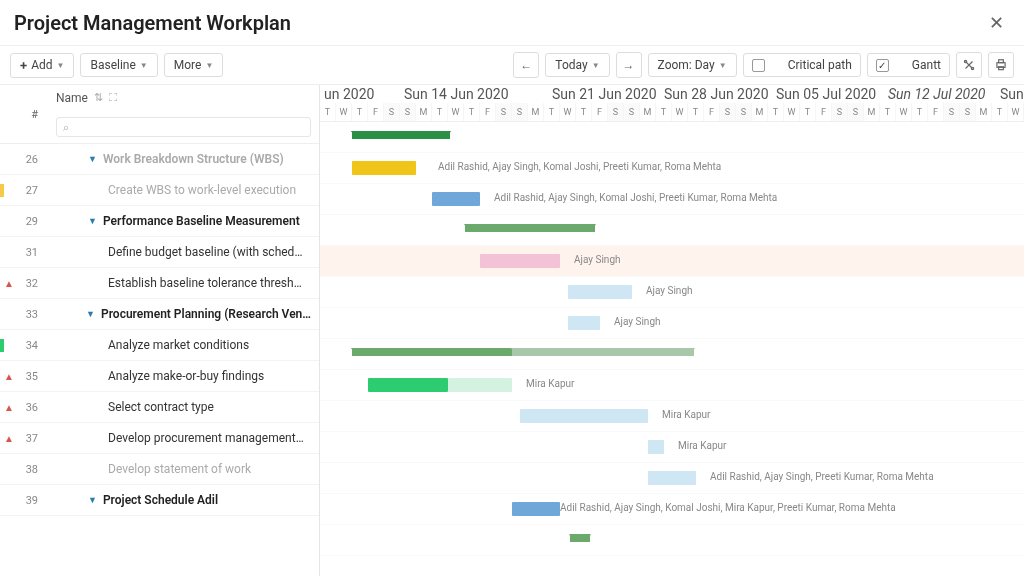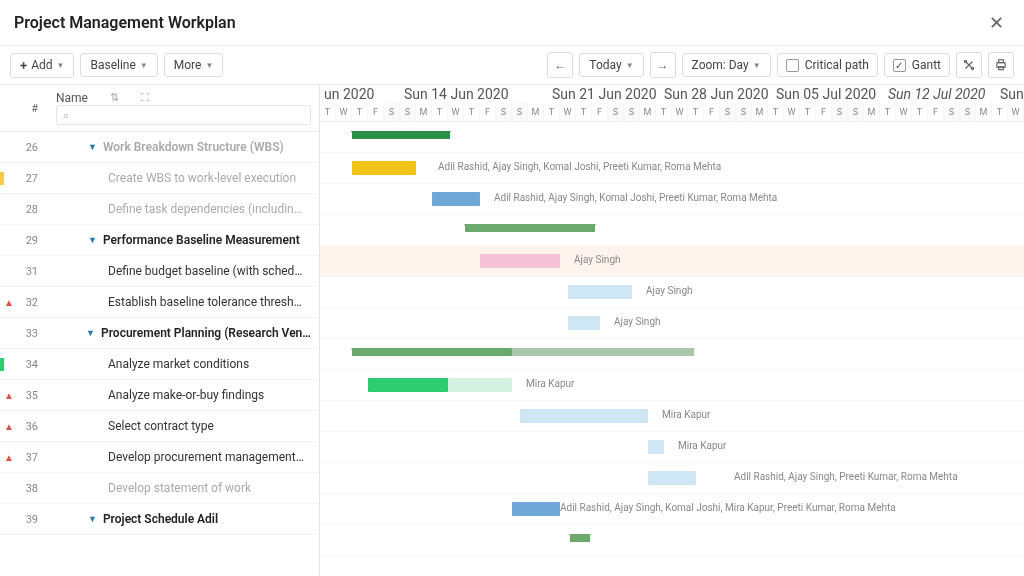--- a/index.html
+++ b/index.html
@@ -1,34 +1,34 @@
 <!DOCTYPE html>
 <html><head>
 <meta charset="utf-8">
 <style>
 *{box-sizing:border-box;margin:0;padding:0;font-family:-apple-system,Segoe UI,Roboto,Arial,sans-serif}
 body{width:1024px;height:576px;overflow:hidden;background:#fff;color:#333;font-size:12px}
 .header{display:flex;align-items:center;justify-content:space-between;padding:10px 14px;border-bottom:1px solid #eee}
-.title{font-size:16px;font-weight:600;color:#222}
+.title{font-size:20px;font-weight:600;color:#222}
 .close{font-size:18px;color:#666;cursor:pointer;padding:2px 6px}
 .toolbar{display:flex;align-items:center;justify-content:space-between;padding:6px 10px;border-bottom:1px solid #eee}
 .tb-left,.tb-right{display:flex;align-items:center;gap:6px}
 .btn{display:inline-flex;align-items:center;gap:4px;padding:4px 9px;border:1px solid #ddd;border-radius:3px;background:#fff;font-size:12px;color:#444;cursor:pointer}
 .btn .chev{font-size:8px;color:#888}
 .btn .plus{font-weight:600;font-size:13px}
 .iconbtn{width:26px;height:26px;display:inline-flex;align-items:center;justify-content:center;border:1px solid #ddd;border-radius:3px;background:#fff;cursor:pointer;color:#666}
-.chk{display:inline-flex;align-items:flex-end;gap:6px;padding:4px 8px;border:1px solid #ddd;border-radius:3px;font-size:12px;color:#444}
+.chk{display:inline-flex;align-items:flex-end;gap:23px;padding:4px 8px;border:1px solid #ddd;border-radius:3px;font-size:12px;color:#444}
 .chk .box{width:13px;height:13px;border:1px solid #999;border-radius:2px;display:inline-flex;align-items:center;justify-content:center;font-size:10px}
 .chk .box.on{background:#fff;color:#444}
 .workspace{display:flex;height:calc(576px - 42px - 38px)}
 .leftpane{width:320px;border-right:1px solid #e5e5e5;display:flex;flex-direction:column}
 .lh{display:flex;align-items:center;border-bottom:1px solid #eee}
 .lh .numc{width:48px;text-align:right;padding:8px 10px;color:#666;font-size:11px}
 .lh .namec{flex:1;padding:6px 8px}
-.namec .lbl{display:flex;align-items:flex-start;gap:22px;color:#555;font-size:12px;margin-bottom:0}
+.namec .lbl{display:flex;align-items:flex-start;gap:6px;color:#555;font-size:12px;margin-bottom:12px}
 .namec .ic{color:#aaa;font-size:11px}
 .search{display:flex;align-items:center;border:1px solid #e5e5e5;border-radius:3px;padding:2px 6px}
 .search input{border:none;outline:none;font-size:12px;flex:1}
 .rows{flex:1;overflow:hidden}
 .row{display:flex;align-items:center;height:31px;border-bottom:1px solid #f3f3f3;position:relative}
 .row .numc{width:48px;text-align:right;padding:0 10px;color:#888;font-size:11px;position:relative}
 .row .stripe{position:absolute;left:0;top:0;width:4px;height:100%}
 .row .mark{position:absolute;left:4px;top:50%;transform:translateY(-50%);font-size:10px;color:#d9534f}
 .row .cell{flex:1;display:flex;align-items:center;padding:0 8px;overflow:hidden;white-space:nowrap;text-overflow:ellipsis;font-size:12px;position:relative}
 .row .cell.bold{font-weight:600;color:#222}
@@ -140,27 +140,20 @@
           </div>
         </div>
         <div class="row">
           <div class="numc">27<div class="stripe" style="background: rgb(247, 201, 72);"></div></div>
           <div class="cell done">
             <span class="indent2"></span>
             <span>Create WBS to work-level execution</span>
           </div>
         </div>
         <div class="row">
-          <div class="numc">28</div>
-          <div class="cell done">
-            <span class="indent2"></span>
-            <span>Define task dependencies (includin…</span>
-          </div>
-        </div>
-        <div class="row">
           <div class="numc">29</div>
           <div class="cell bold">
             <span class="indent1"></span>
             <span class="tri">▼</span>
             <span>Performance Baseline Measurement</span>
           </div>
         </div>
         <div class="row">
           <div class="numc">31</div>
           <div class="cell">
@@ -325,21 +318,21 @@
         <div class="grow">
           <div class="bar" style="left: 200px; width: 128px; background: rgb(207, 230, 245);"></div>
           <div class="asn" style="left: 342px;">Mira Kapur</div>
         </div>
         <div class="grow">
           <div class="bar" style="left: 328px; width: 16px; background: rgb(207, 230, 245);"></div>
           <div class="asn" style="left: 358px;">Mira Kapur</div>
         </div>
         <div class="grow">
           <div class="bar" style="left: 328px; width: 48px; background: rgb(207, 230, 245);"></div>
-          <div class="asn" style="left: 390px; margin-left: 24px;">Adil Rashid, Ajay Singh, Preeti Kumar, Roma Mehta</div>
+          <div class="asn" style="left: 390px;">Adil Rashid, Ajay Singh, Preeti Kumar, Roma Mehta</div>
         </div>
         <div class="grow">
           <div class="bar" style="left: 192px; width: 48px; background: rgb(111, 168, 216);"></div>
           <div class="asn" style="left: 240px;">Adil Rashid, Ajay Singh, Komal Joshi, Mira Kapur, Preeti Kumar, Roma Mehta</div>
         </div>
         <div class="grow">
           <div class="summary" style="left: 250px; width: 20px; background: rgb(108, 169, 108); border-top-color: rgb(108, 169, 108); --c: #6ca96c; position: absolute;"></div>
         </div>
       </div>
   </div>

